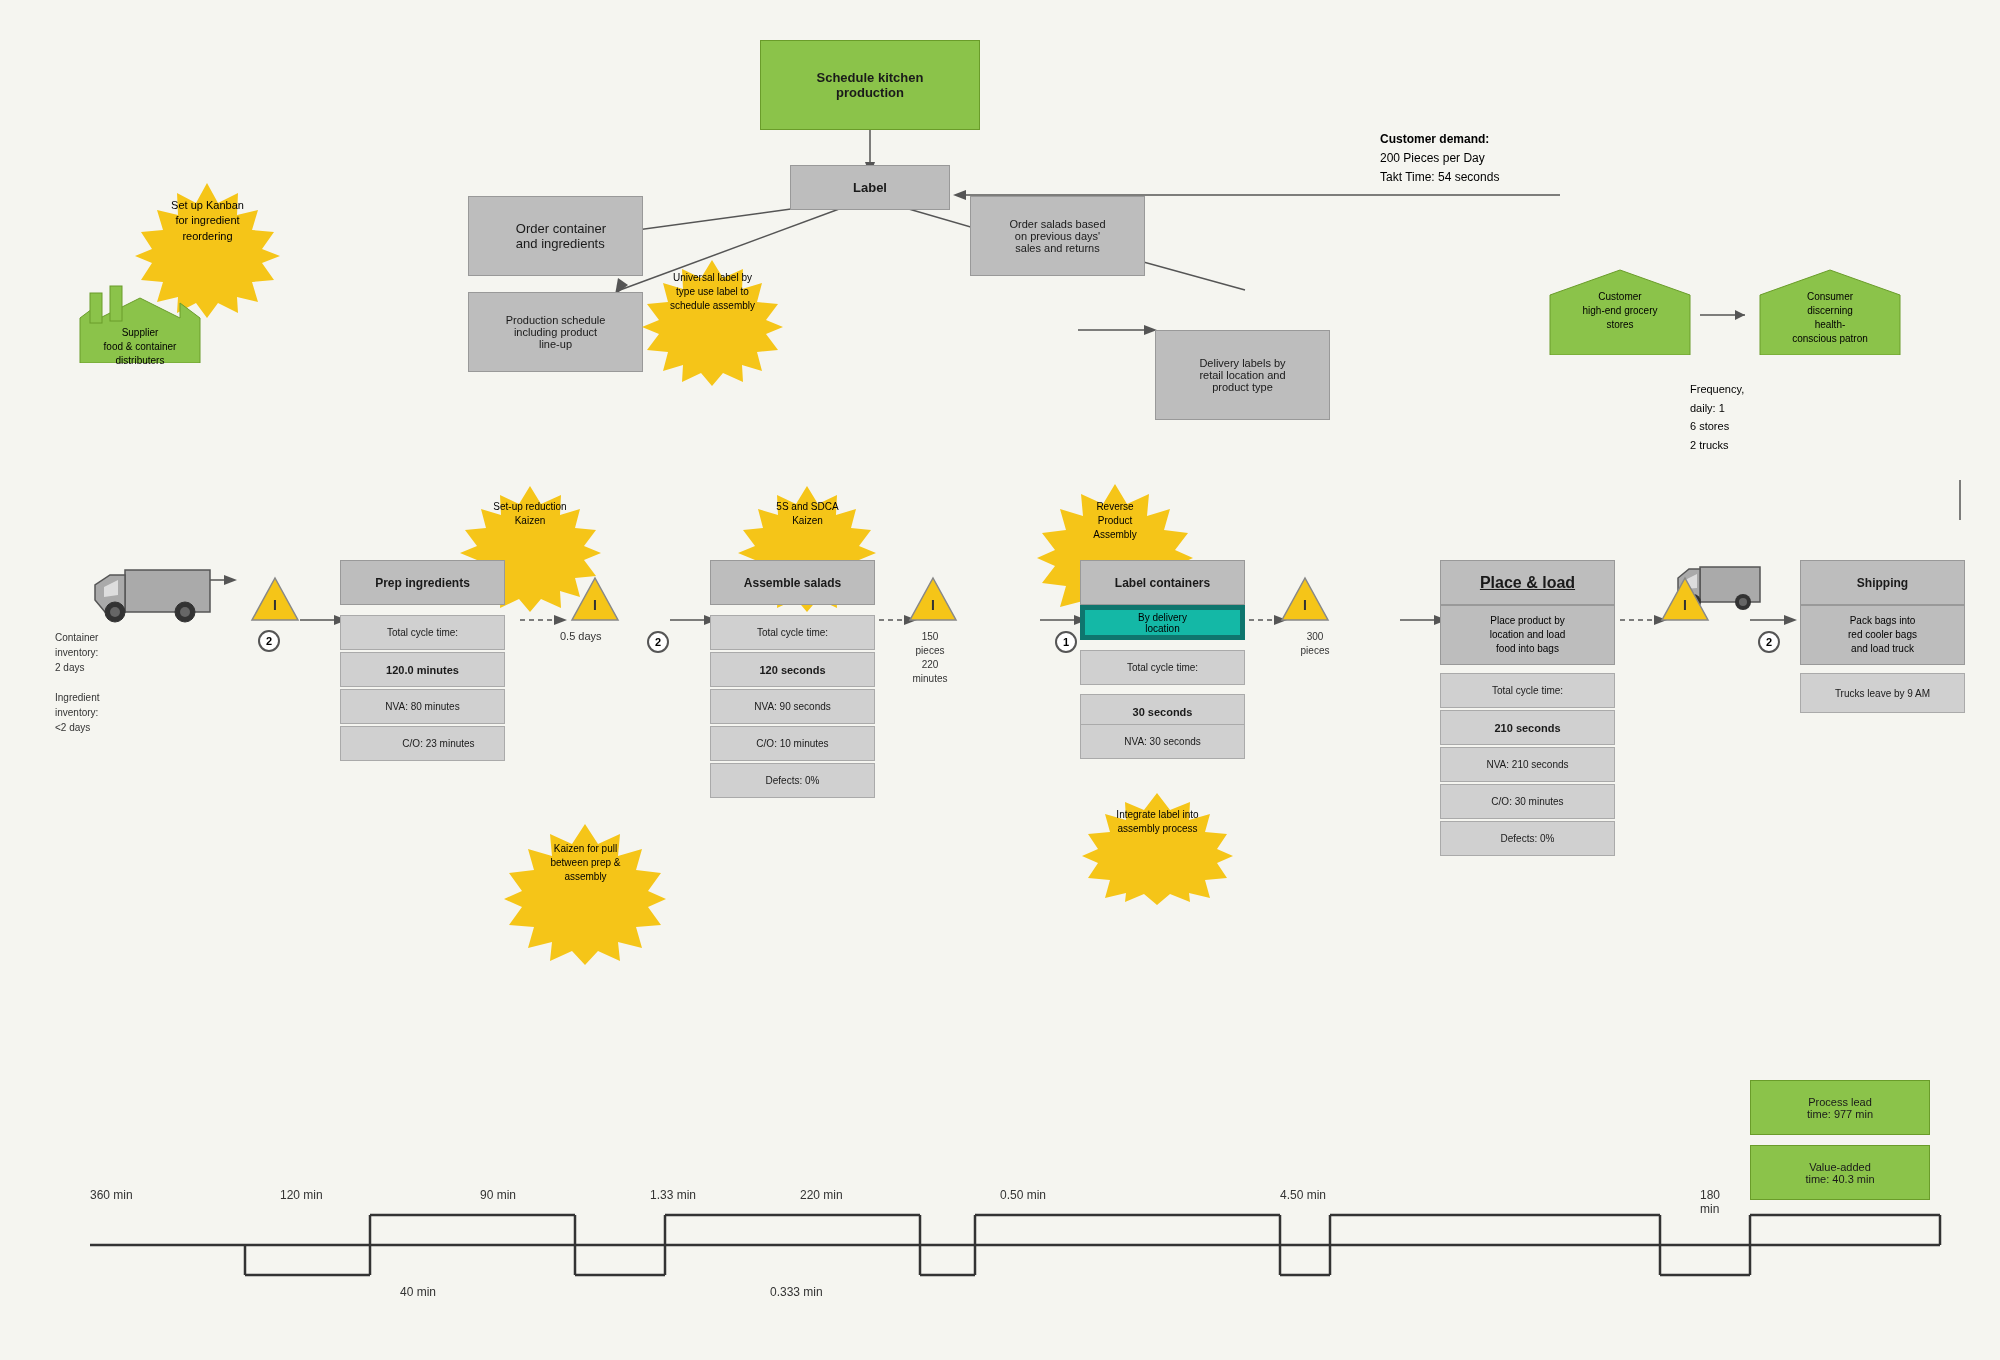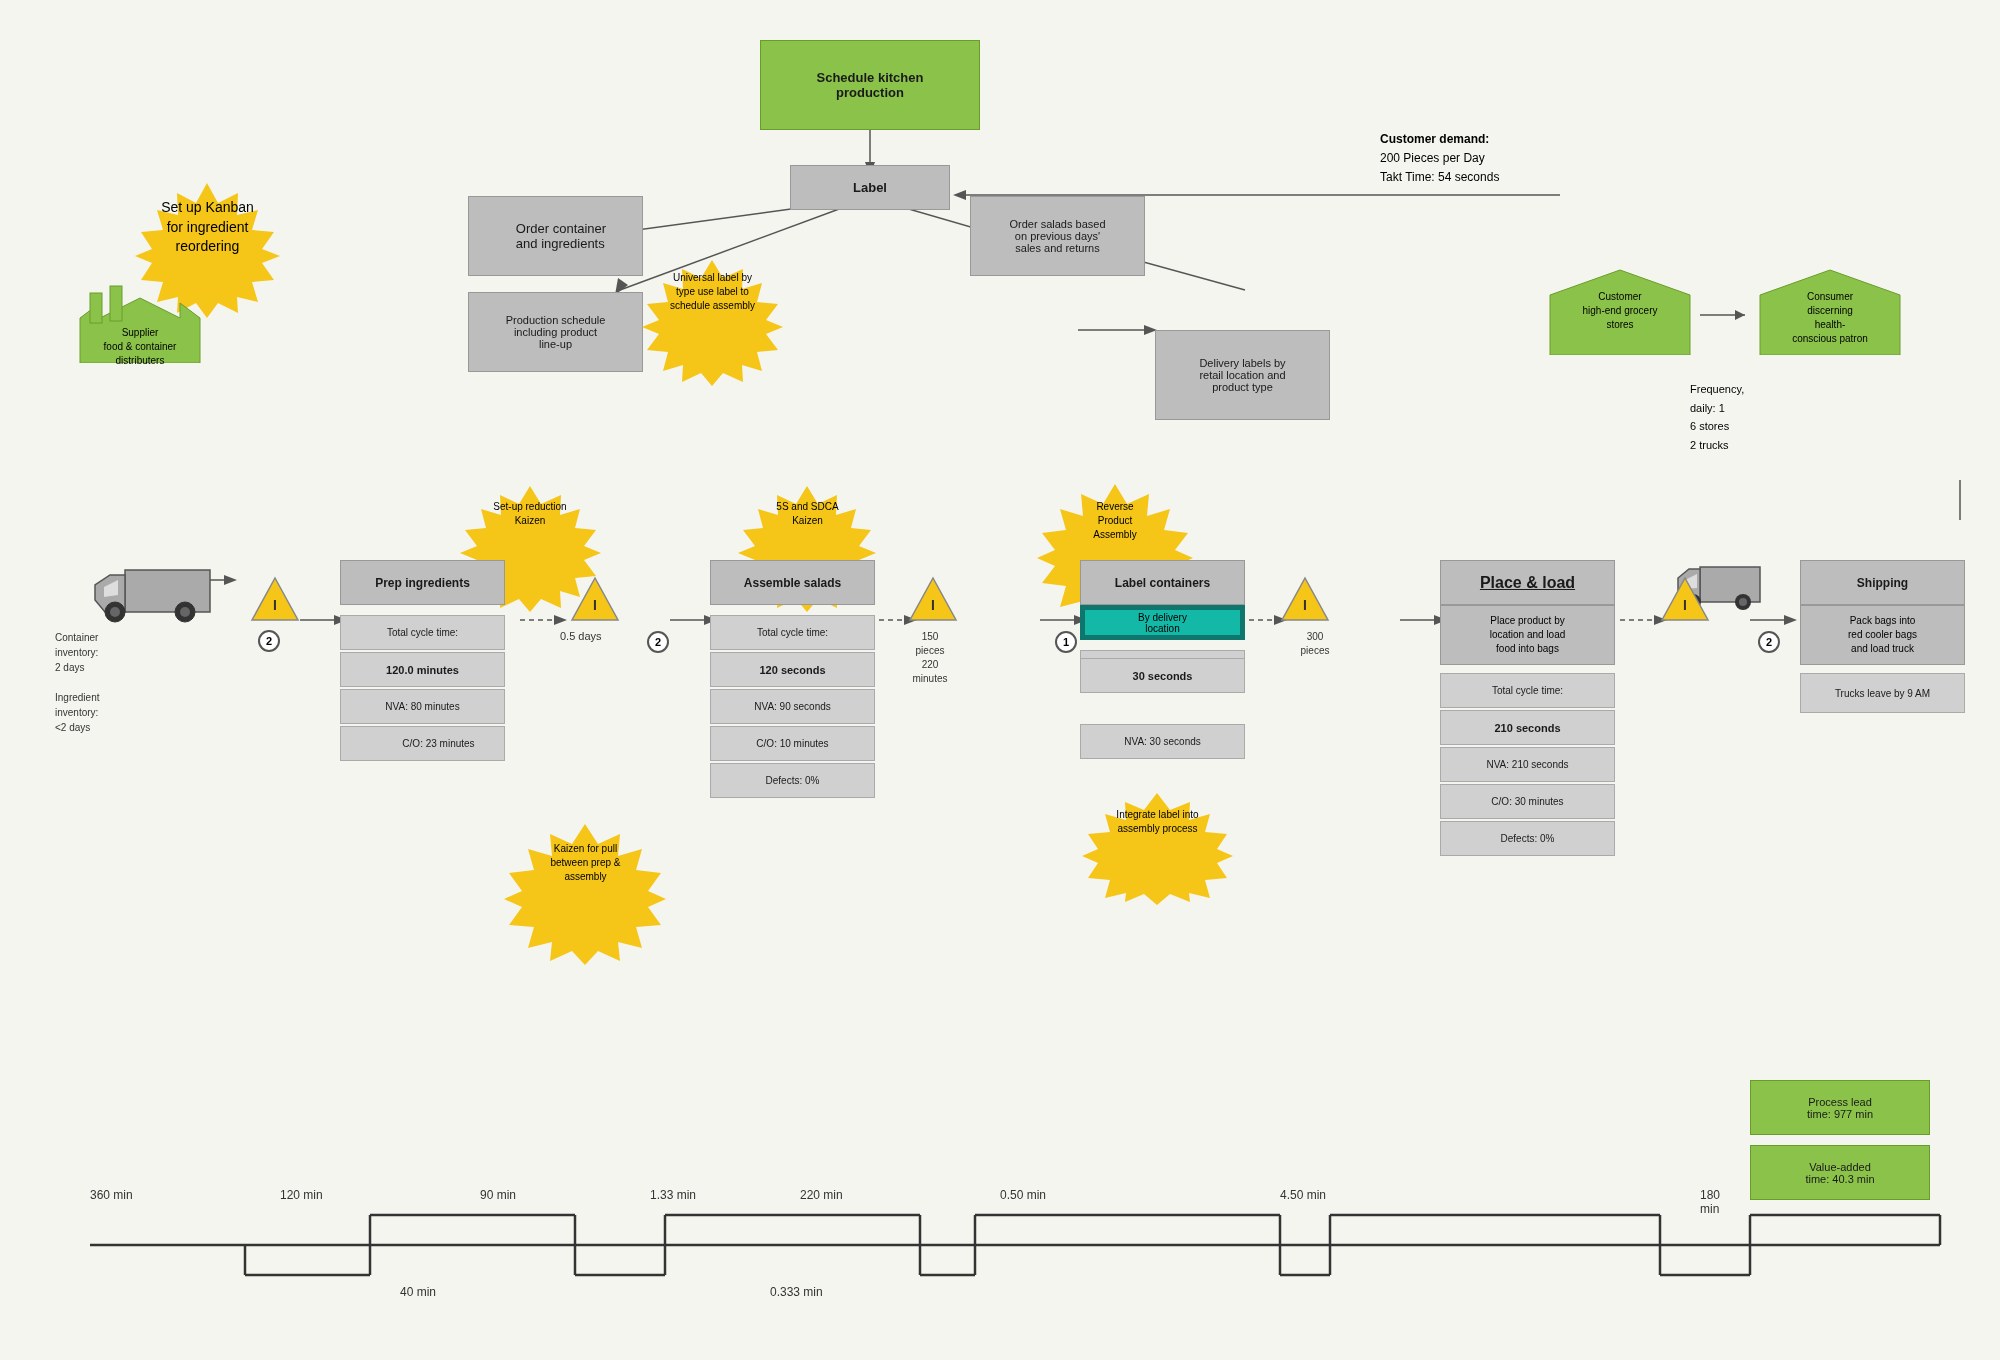--- a/index.html
+++ b/index.html
@@ -204,21 +204,21 @@
   <div class="gray-box" style="left:970px; top:196px; width:175px; height:80px; display:flex; align-items:center; justify-content:center;">
     <span style="white-space:pre-line; font-size:11px; text-align:center;">Order salads based
 on previous days'
 sales and returns</span>
   </div>
 
   <div style="position:absolute; left:130px; top:178px; width:155px; height:140px;">
     <svg width="155" height="140" viewBox="0 0 155 140">
       <path d="M77,5 L88,25 L108,15 L107,37 L128,32 L122,52 L144,54 L132,71 L150,78 L132,85 L144,102 L122,104 L128,124 L107,119 L108,135 L88,125 L77,140 L66,125 L47,135 L48,119 L27,124 L33,104 L11,102 L22,85 L5,78 L22,71 L11,54 L33,52 L27,32 L48,37 L47,15 L66,25 Z" fill="#f5c518"></path>
     </svg>
-    <div style="position:absolute; top:20px; left:15px; width:125px; font-size:14px; text-align:center; line-height:1.4;">
+    <div style="position:absolute; top:20px; left:15px; width:125px; font-size:11px; text-align:center; line-height:1.4;">
       <span>Set up Kanban<br>for ingredient<br>reordering</span>
     </div>
   </div>
 
   <div style="position:absolute; left:65px; top:278px; width:150px; height:85px;">
     <svg width="150" height="85" viewBox="0 0 150 85">
 
       <polygon points="15,85 15,40 35,25 35,40 75,20 115,40 115,25 135,40 135,85" fill="#8bc34a" stroke="#6a9c2a"></polygon>
 
       <rect x="25" y="15" width="12" height="30" fill="#8bc34a" stroke="#6a9c2a"></rect>
@@ -361,21 +361,21 @@
 
   <div class="gray-box" style="left:1080px; top:560px; width:165px; height:45px; display:flex; align-items:center; justify-content:center;">
     <span style="font-size:12px; font-weight:bold;">Label containers</span>
   </div>
   <div style="position:absolute; left:1080px; top:605px; width:165px; height:35px; background:#14b8a6; border:5px solid #0f766e; display:flex; align-items:center; justify-content:center;">
     <span style="font-size:10px; text-align:center;">By delivery<br>location</span>
   </div>
   <div class="data-box" style="left:1080px; top:650px; width:165px; height:35px; display:flex; align-items:center; justify-content:center;">
     <span style="font-size:10px;">Total cycle time:</span>
   </div>
-  <div class="data-box" style="left:1080px; top:658px; width:165px; height:35px; display:flex; align-items:center; justify-content:center;">
+  <div class="data-box" style="left:1080px; top:694px; width:165px; height:35px; display:flex; align-items:center; justify-content:center;">
     <span style="font-size:11px; font-weight:bold;">30 seconds</span>
   </div>
   <div class="data-box" style="left:1080px; top:724px; width:165px; height:35px; display:flex; align-items:center; justify-content:center;">
     <span style="font-size:10px;">NVA: 30 seconds</span>
   </div>
 
   <div class="gray-box" style="left:1440px; top:560px; width:175px; height:45px; display:flex; align-items:center; justify-content:center;">
     <span style="font-size:16px; font-weight:bold;text-decoration:underline;">Place &amp; load</span>
   </div>
   <div style="position:absolute; left:1440px; top:605px; width:175px; min-height:60px; background:#bdbdbd; border:1px solid #999; display:flex; align-items:center; justify-content:center; padding:5px;">

